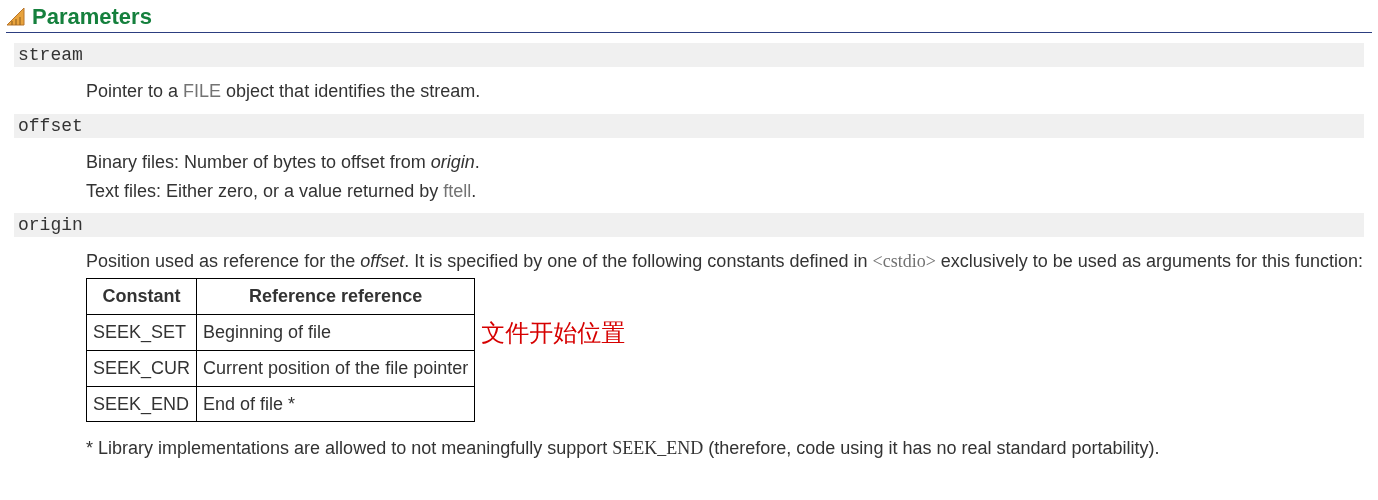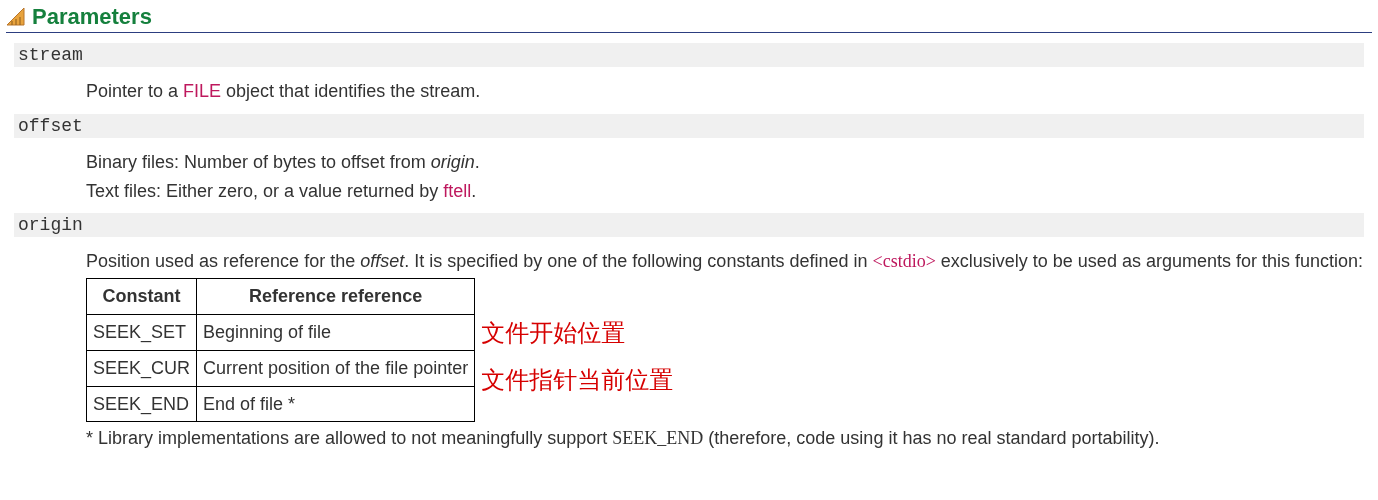--- a/index.html
+++ b/index.html
@@ -42,37 +42,37 @@
     color: #333;
     padding: 2px 4px;
     margin: 8px;
   }
   .param-desc {
     margin: 0 0 8px 80px;
     padding: 2px 0 0 0;
     line-height: 1.6;
   }
   .link {
-    color: #be185d;
+    color: #737373;
     text-decoration: none;
   }
   .italic {
     font-style: italic;
   }
   .mono {
     font-family: Liberation Serif, serif;
   }
   .desc-with-table {
     display: flex;
     align-items: flex-start;
     gap: 6px;
   }
   table.constants {
     border-collapse: collapse;
-    margin: 2px 0 2px 0;
+    margin: 2px 0 12px 0;
   }
   table.constants th,
   table.constants td {
     border: 1px solid #000;
     padding: 3px 6px;
     font-size: 18px;
     text-align: left;
     vertical-align: middle;
   }
   table.constants th {
@@ -140,20 +140,19 @@
             <td>Current position of the file pointer</td>
           </tr>
           <tr>
             <td>SEEK_END</td>
             <td>End of file *</td>
           </tr>
         </tbody>
       </table>
       <div class="annotations">
         <div>文件开始位置</div>
-        <div>文件指针当前位置</div>
       </div>
     </div>
 
     <span>* Library implementations are allowed to not meaningfully support </span><span class="mono">SEEK_END</span><span> (therefore, code using it has no real standard portability).</span>
   </dd>
 
 </dl>
 
 </body></html>

